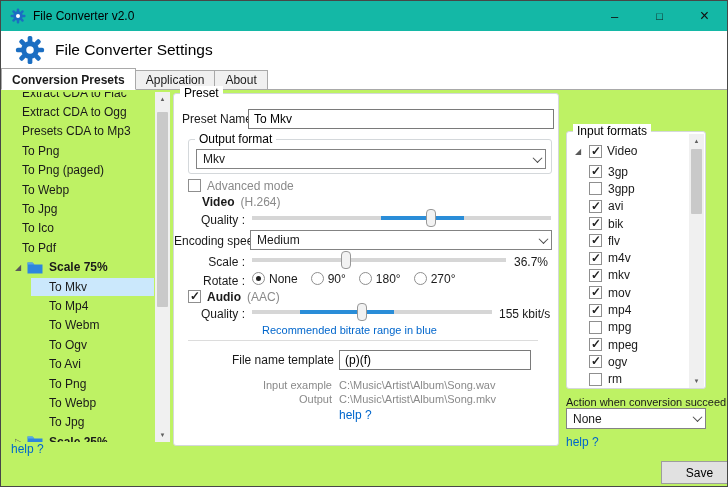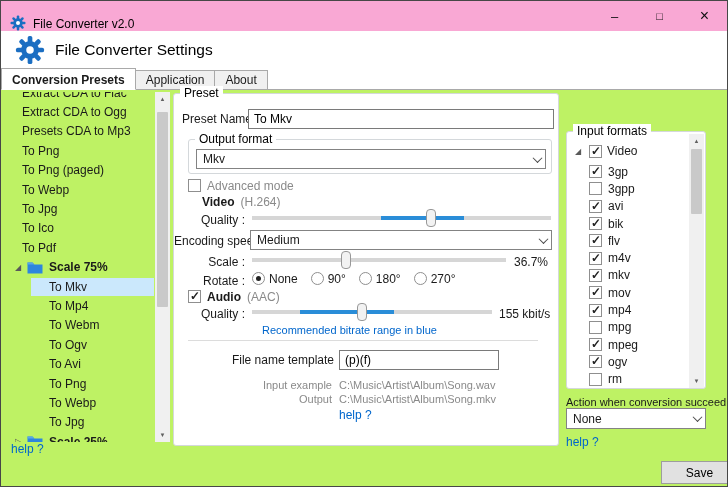--- a/index.html
+++ b/index.html
@@ -4,21 +4,21 @@
 <style>
   :root{
     --accent-blue:#1b6ec2; --link-blue:#0066cc; --slider-blue:#2a8dd8;
     --selection-blue:#cbe8fc; --folder-blue:#2e86de;
   }
   *{box-sizing:border-box;margin:0;padding:0}
   html,body{width:728px;height:487px;background:#fff;font-family:"Liberation Sans",sans-serif;font-size:12px;color:#1a1a1a}
   .window{position:absolute;left:0;top:0;width:728px;height:487px;border:1px solid #474747;background:#fff;overflow:hidden}
 
   
-  .titlebar{position:absolute;left:0;top:0;right:0;height:30px;display:flex;align-items:flex-end;background:#f9a8d4}
+  .titlebar{position:absolute;left:0;top:0;right:0;height:30px;display:flex;align-items:center;background:#14b8a6}
   .app-icon{width:16px;height:16px;margin:0 7px 0 9px;color:var(--accent-blue)}
   .tb-title{font-size:12px;color:#000}
   .win-controls{margin-left:auto;display:flex;height:100%}
   .win-btn{width:45px;height:100%;display:flex;align-items:center;justify-content:center;font-size:13px;color:#111;cursor:default}
   .win-btn.max{font-size:11px}
   .win-btn.close{font-size:16px}
 
   
   .header{position:absolute;left:0;top:30px;right:0;height:37px;display:flex;align-items:center;background:#fff}
   .gear-big{width:30px;height:30px;margin-left:14px;color:var(--accent-blue)}
@@ -295,21 +295,21 @@
       <div class="range" style="left: 20%; width: 39%;"></div>
           <div class="sthumb" style="left: 46%;"></div>
         </div>
       <span class="lab" style="left:325px;top:213px">155 kbit/s</span>
 
       <span class="lab small" style="left:88px;top:229px;color:var(--link-blue)">Recommended bitrate range in blue</span>
 
       <div class="sep" style="left:14px;top:246px;width:350px"></div>
 
       <span class="lab r" style="left:40px;top:259px;width:120px">File name template</span>
-      <input class="txt" style="left: 165px; top: 256px; width: 160px;" value="(p)(f)">
+      <input class="txt" style="left: 165px; top: 256px; width: 192px;" value="(p)(f)">
 
       <span class="lab r small gray" style="left:40px;top:284px;width:118px">Input example</span>
       <span class="lab small gray" style="left:165px;top:284px">C:\Music\Artist\Album\Song.wav</span>
 
       <span class="lab r small gray" style="left:40px;top:298px;width:118px">Output</span>
       <span class="lab small gray" style="left:165px;top:298px">C:\Music\Artist\Album\Song.mkv</span>
 
       <a class="help" style="left:165px;top:314px">help ?</a>
     </div>
 

